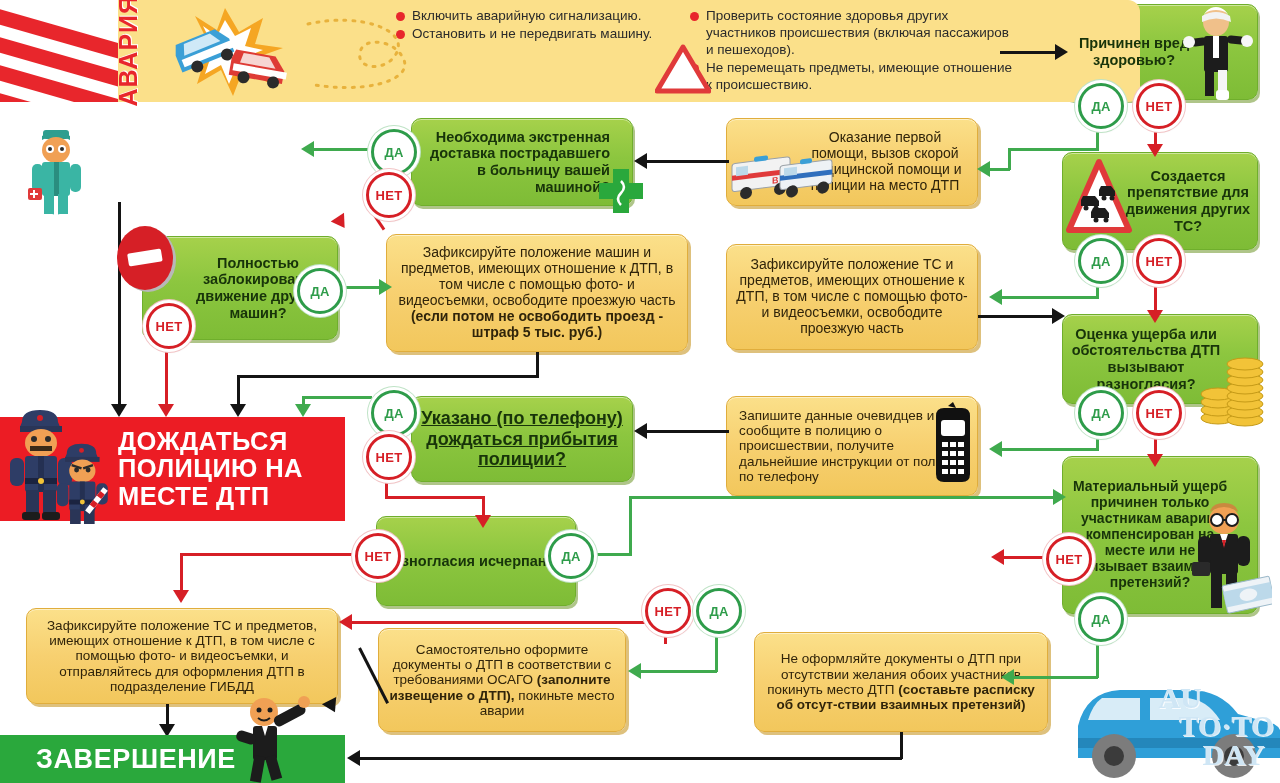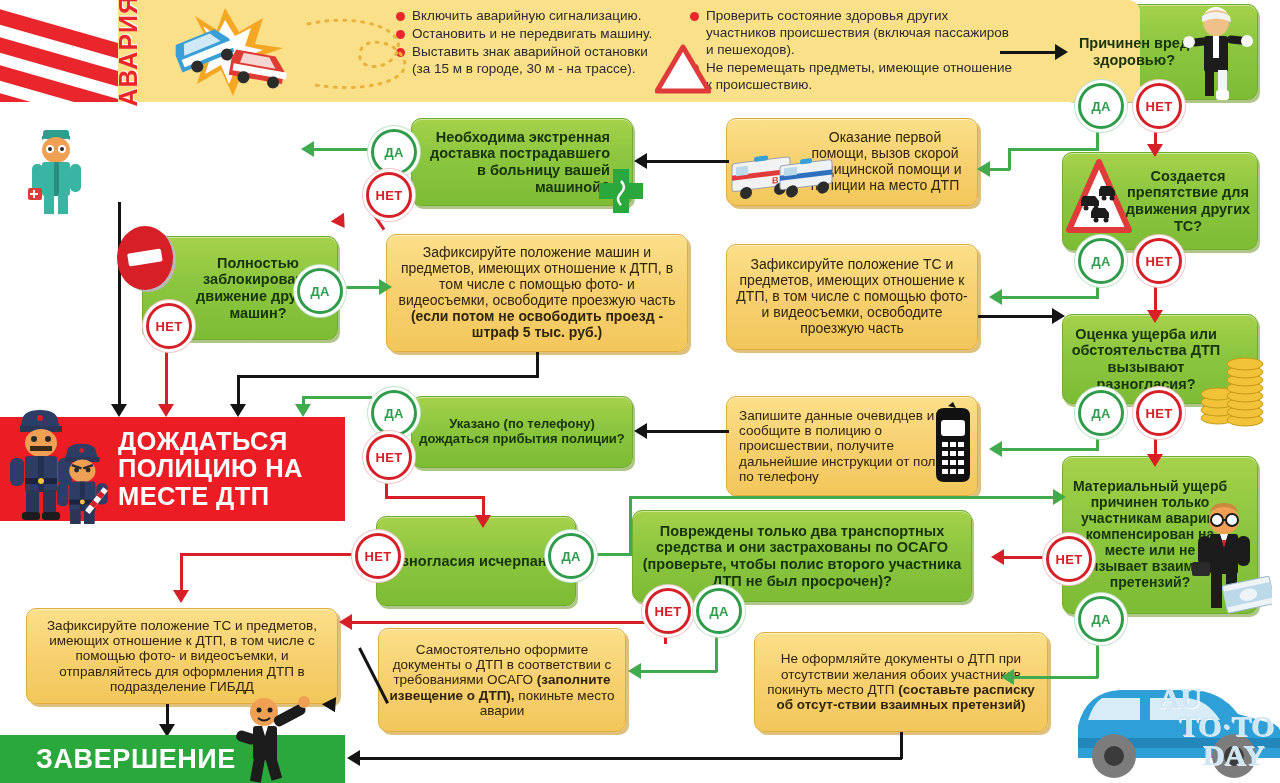--- a/index.html
+++ b/index.html
@@ -127,21 +127,20 @@
     </g>
   </svg>
 
   <svg class="ill" style="left:300px;top:8px" width="120" height="90" viewBox="0 0 120 90">
     <path d="M8 16 C60 4 110 22 96 46 C86 64 56 62 60 44 C64 28 96 32 104 52 C112 74 60 86 10 76" fill="none" stroke="#e8b23c" stroke-width="3" stroke-dasharray="2 7" stroke-linecap="round"></path>
   </svg>
 
   <div class="hdr-col" style="left:396px;top:8px;width:270px;">
     <div class="hdr-li">Включить аварийную сигнализацию.</div>
     <div class="hdr-li">Остановить и не передвигать машину.</div>
-    <div class="hdr-li">Выставить знак аварийной остановки (за 15 м в городе, 30 м - на трассе).</div>
   </div>
 
   <svg class="tri-sign" style="left:655px;top:44px" width="56" height="50" viewBox="0 0 56 50">
     <path d="M28 3 L54 47 H2 Z" fill="#fff" stroke="#e03a3a" stroke-width="5" stroke-linejoin="round"></path>
   </svg>
 
   <div class="hdr-col" style="left:690px;top:8px;width:330px;">
     <div class="hdr-li">Проверить состояние здоровья других участников происшествия (включая пассажиров и пешеходов).</div>
     <div class="hdr-li">Не перемещать предметы, имеющие отношение к происшествию.</div>
   </div>
@@ -372,21 +371,21 @@
         <rect x="22" y="58" width="6" height="5"></rect>
         <rect x="30" y="58" width="6" height="5"></rect>
       <rect x="14" y="67" width="6" height="5"></rect>
         <rect x="22" y="67" width="6" height="5"></rect>
         <rect x="30" y="67" width="6" height="5"></rect>
     </g>
   </svg>
   <div class="ln h blk" style="left:641px;top:430px;width:88px;"></div>
   <div class="arw l a-blk" style="left:634px;top:423px;"></div>
 
-  <div class="node green bold" style="left:411px;top:396px;width:222px;height:72px;font-size:13px;">
+  <div class="node green bold" style="left:411px;top:396px;width:222px;height:86px;font-size:18px;text-decoration:underline;">
     <div class="txt">Указано (по телефону) дождаться прибытия полиции?</div>
   </div>
   <div class="badge yes" style="left:371px;top:390px;">
       <span>ДА</span>
     </div>
   <div class="badge no" style="left:366px;top:434px;">
       <span>НЕТ</span>
     </div>
 
   <div class="ln h grn" style="left:302px;top:396px;width:70px;"></div>
@@ -496,23 +495,20 @@
 
   <div class="ln h red" style="left:180px;top:553px;width:178px;"></div>
   <div class="ln v red" style="left:180px;top:553px;height:44px;"></div>
   <div class="arw d a-red" style="left:173px;top:590px;"></div>
 
   <div class="ln h grn" style="left:586px;top:553px;width:46px;"></div>
   <div class="ln v grn" style="left:629px;top:496px;height:58px;"></div>
   <div class="ln h grn" style="left:629px;top:496px;width:430px;"></div>
   <div class="arw r a-grn" style="left:1053px;top:489px;"></div>
 
-  <div class="node green bold" style="left:632px;top:510px;width:340px;height:92px;font-size:14.5px;">
-    <div class="txt">Повреждены только два транспортных средства и они застрахованы по ОСАГО (проверьте, чтобы полис второго участника ДТП не был просрочен)?</div>
-  </div>
   <div class="badge no" style="left:645px;top:588px;">
       <span>НЕТ</span>
     </div>
   <div class="badge yes" style="left:696px;top:588px;">
       <span>ДА</span>
     </div>
 
   <div class="ln v red" style="left:664px;top:624px;height:20px;"></div>
   <div class="ln h red" style="left:348px;top:621px;width:318px;"></div>
   <div class="arw l a-red" style="left:339px;top:614px;"></div>

